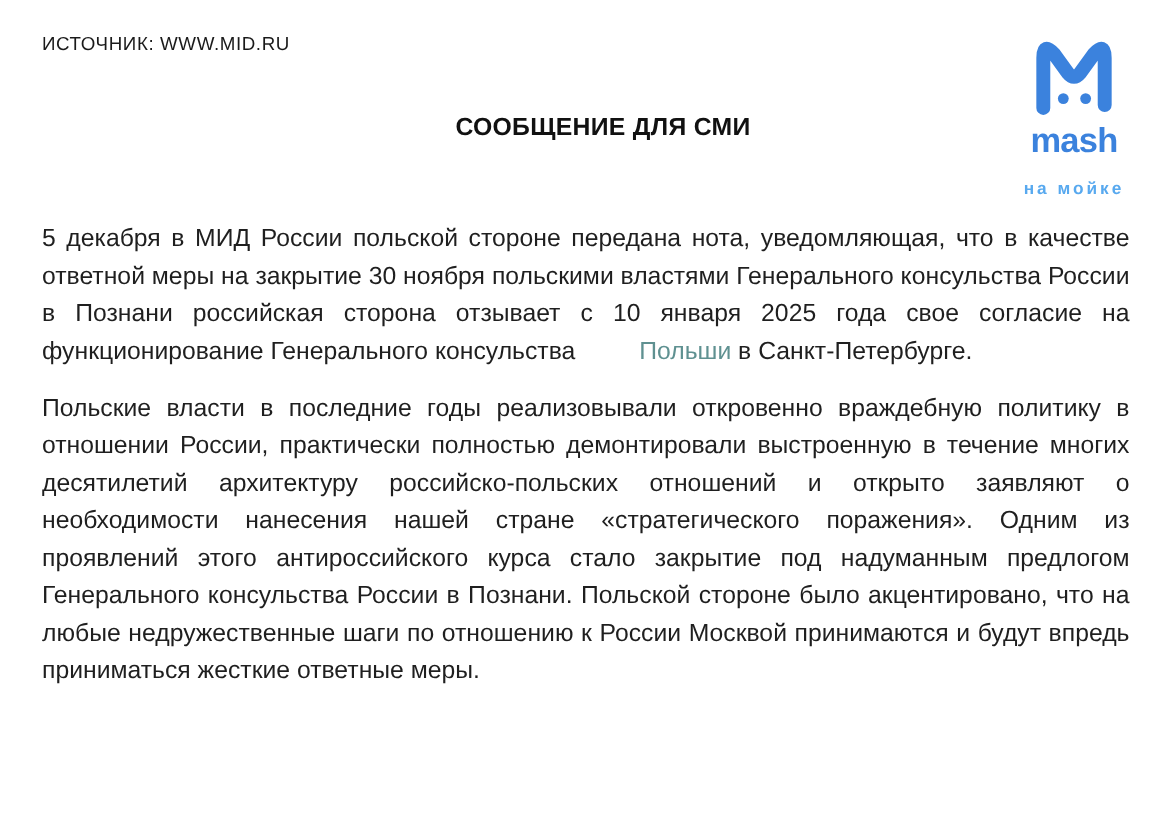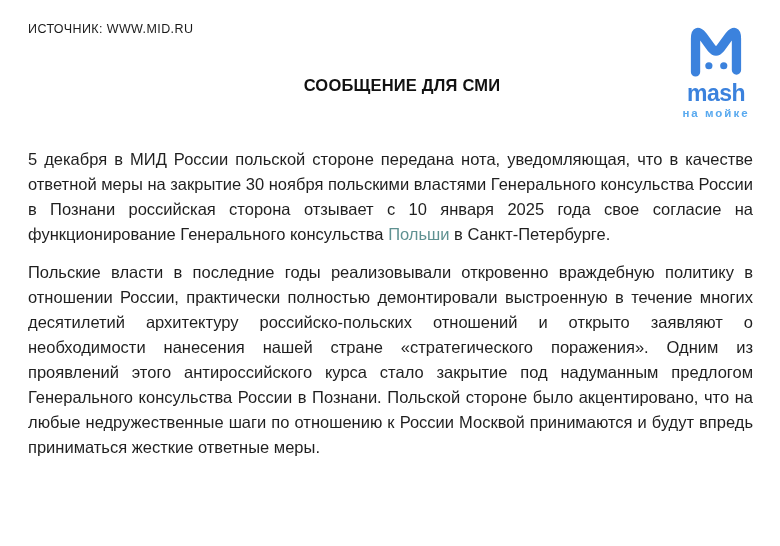--- a/index.html
+++ b/index.html
@@ -35,21 +35,21 @@
   .wordmark {
     margin-top: 2px;
     font-size: 23px;
     font-weight: bold;
     letter-spacing: -0.5px;
     color: var(--brand, #3b82dd);
     line-height: 1;
     font-family: "Liberation Sans", sans-serif;
   }
   .tagline {
-    margin-top: 3px;
+    margin-top: 16px;
     font-size: 11.5px;
     font-weight: bold;
     letter-spacing: 2px;
     color: var(--brand-light, #58a9ef);
     line-height: 1;
     white-space: nowrap;
   }
   .title {
     position: absolute;
     top: 76px;
@@ -67,21 +67,21 @@
     left: 28px;
     right: 27px;
   }
   .article p {
     font-size: 16.5px;
     line-height: 25px;
     text-align: justify;
     color: #1f1f1f;
     margin-bottom: 13px;
   }
-  .link { color: var(--link, #5f9191); cursor: pointer; }
+  .link { color: var(--link, #5f9191); cursor: pointer; margin-left: 38px; }
 </style>
 </head>
 <body>
 
 <div class="page">
 
   <div class="source">ИСТОЧНИК: WWW.MID.RU</div>
 
   <div class="logo">
     <svg class="logo-icon" viewBox="0 0 100 100" aria-hidden="true">

